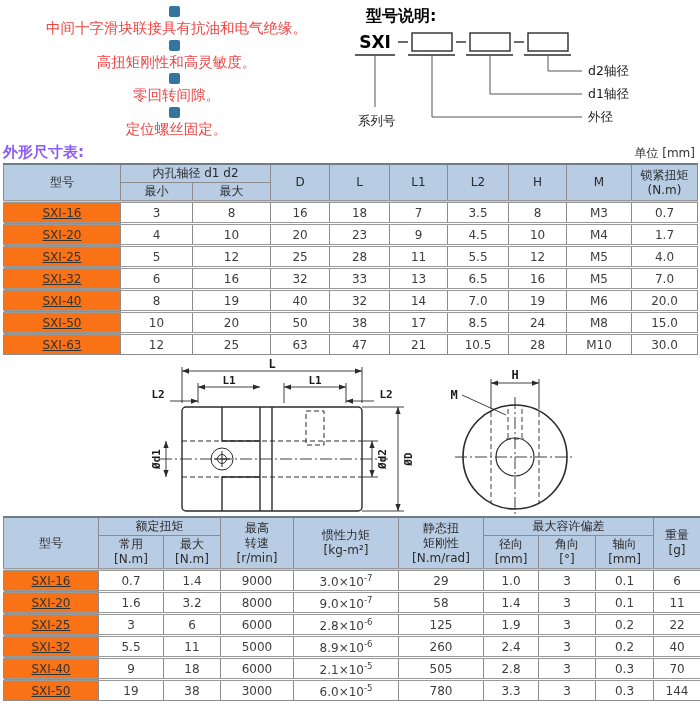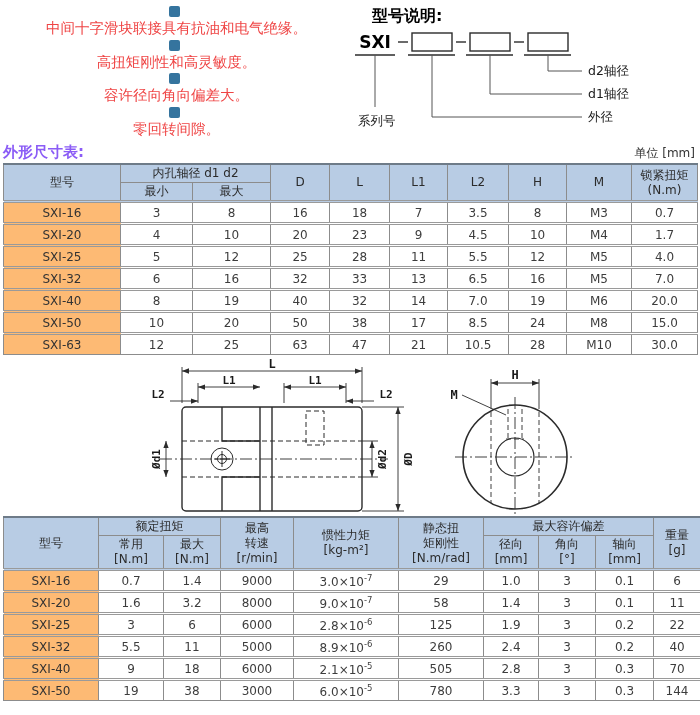--- a/index.html
+++ b/index.html
@@ -5,33 +5,33 @@
   html,body{margin:0;padding:0;}
   body{width:700px;height:715px;overflow:hidden;background:#fff;
        font-family:"DejaVu Sans","Liberation Sans",sans-serif;color:#222;}
   .page{padding:4px 3px 0 3px;}
   
   .top{display:flex;flex-direction:row;}
   .features{list-style:none;margin:2px 0 0 0;padding:0;width:350px;}
   .features li{display:flex;align-items:center;font-size:14.5px;line-height:22.5px;color:#ef4444;flex-direction:column;}
   .sq{width:11px;height:11px;background:#35749e;border-radius:2px;margin:0 7px 0 2px;flex:0 0 auto;}
   .legend{width:347px;}
-  .legend-title{font-size:16px;font-weight:bold;color:#000;margin:2px 0 0 22px;}
+  .legend-title{font-size:16px;font-weight:bold;color:#000;margin:2px 0 0 16px;}
   
   .sec-row{display:flex;justify-content:space-between;align-items:flex-end;margin-top:3px;}
   .sec-title{font-size:15px;font-weight:bold;color:#8b5cf6;}
   .unit{font-size:12px;color:#333;padding-right:2px;}
   
   table{border-collapse:collapse;width:694px;table-layout:fixed;margin:1px 0 0 0;}
   table,th,td{border:1px solid #8c8c8c;}
   table{border-top:2px solid #6e7b88;}
   th{background:#b8cce4;font-weight:normal;font-size:12px;color:#2b2b2b;padding:1px 0;}
   td{font-size:12px;color:#3d3d3d;text-align:center;padding:0;height:19px;}
   tbody td{border-top:3px double #9a9a9a;}
-  td.model{background:#fdba74;color:#333;}
+  td.model{background:#f97316;color:#333;text-decoration:underline;}
   th{white-space:pre-line;line-height:1.25;}
   sup{font-size:8.5px;}
   
   .drawing{display:flex;justify-content:center;margin:2px 0 0 0;}
   svg text{font-family:"DejaVu Sans Mono","Liberation Mono",monospace;}
   svg .cjk{font-family:"DejaVu Sans","Liberation Sans",sans-serif;}
 </style>
 </head>
 <body>
 
@@ -43,25 +43,25 @@
     <li>
         <span class="sq"></span>
         <span>中间十字滑块联接具有抗油和电气绝缘。</span>
       </li>
         <li>
         <span class="sq"></span>
         <span>高扭矩刚性和高灵敏度。</span>
       </li>
         <li>
         <span class="sq"></span>
-        <span>容许径向角向偏差大。</span>
+        <span>零回转间隙。</span>
       </li>
         <li>
         <span class="sq"></span>
-        <span>零回转间隙。</span>
+        <span>定位螺丝固定。</span>
       </li>
       </ul>
 
     <div class="legend">
       <div class="legend-title">型号说明:</div>
       <svg width="347" height="102" viewBox="0 0 347 102">
         <g stroke="#2b2b2b" stroke-width="1.4" fill="none">
 
           <line x1="5" y1="28" x2="45" y2="28"></line>
           <line x1="58" y1="28" x2="105" y2="28"></line>

